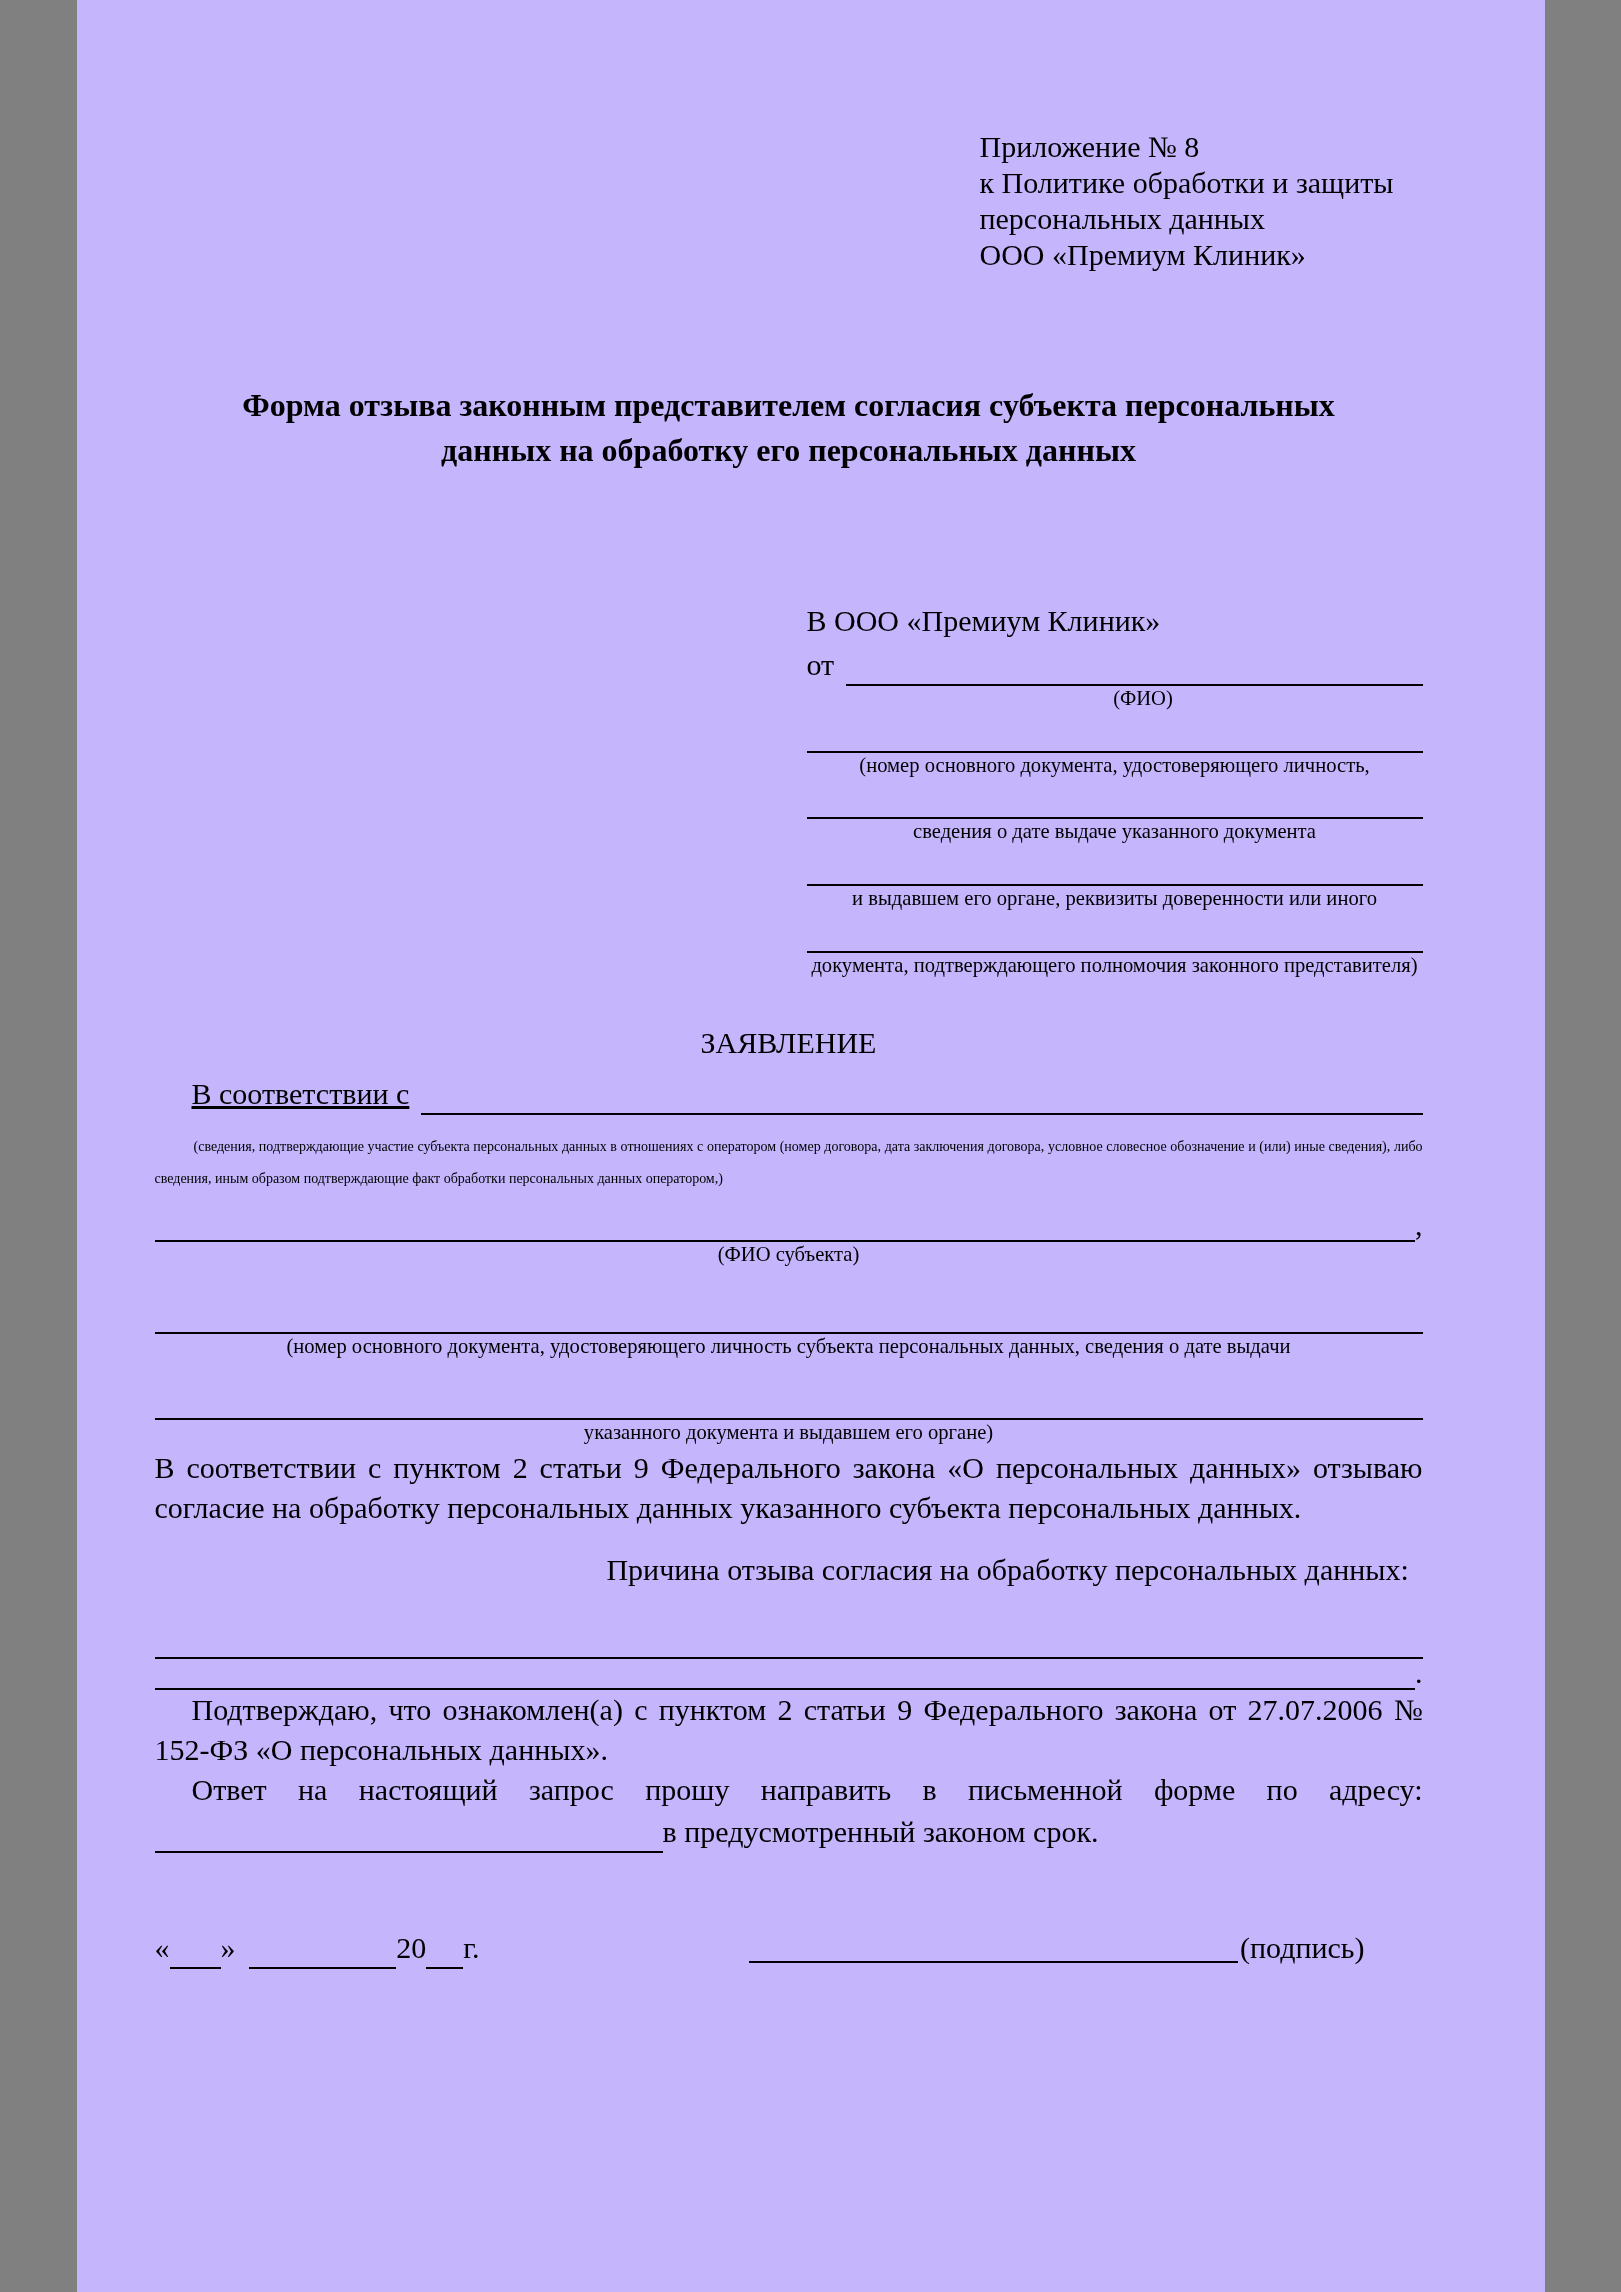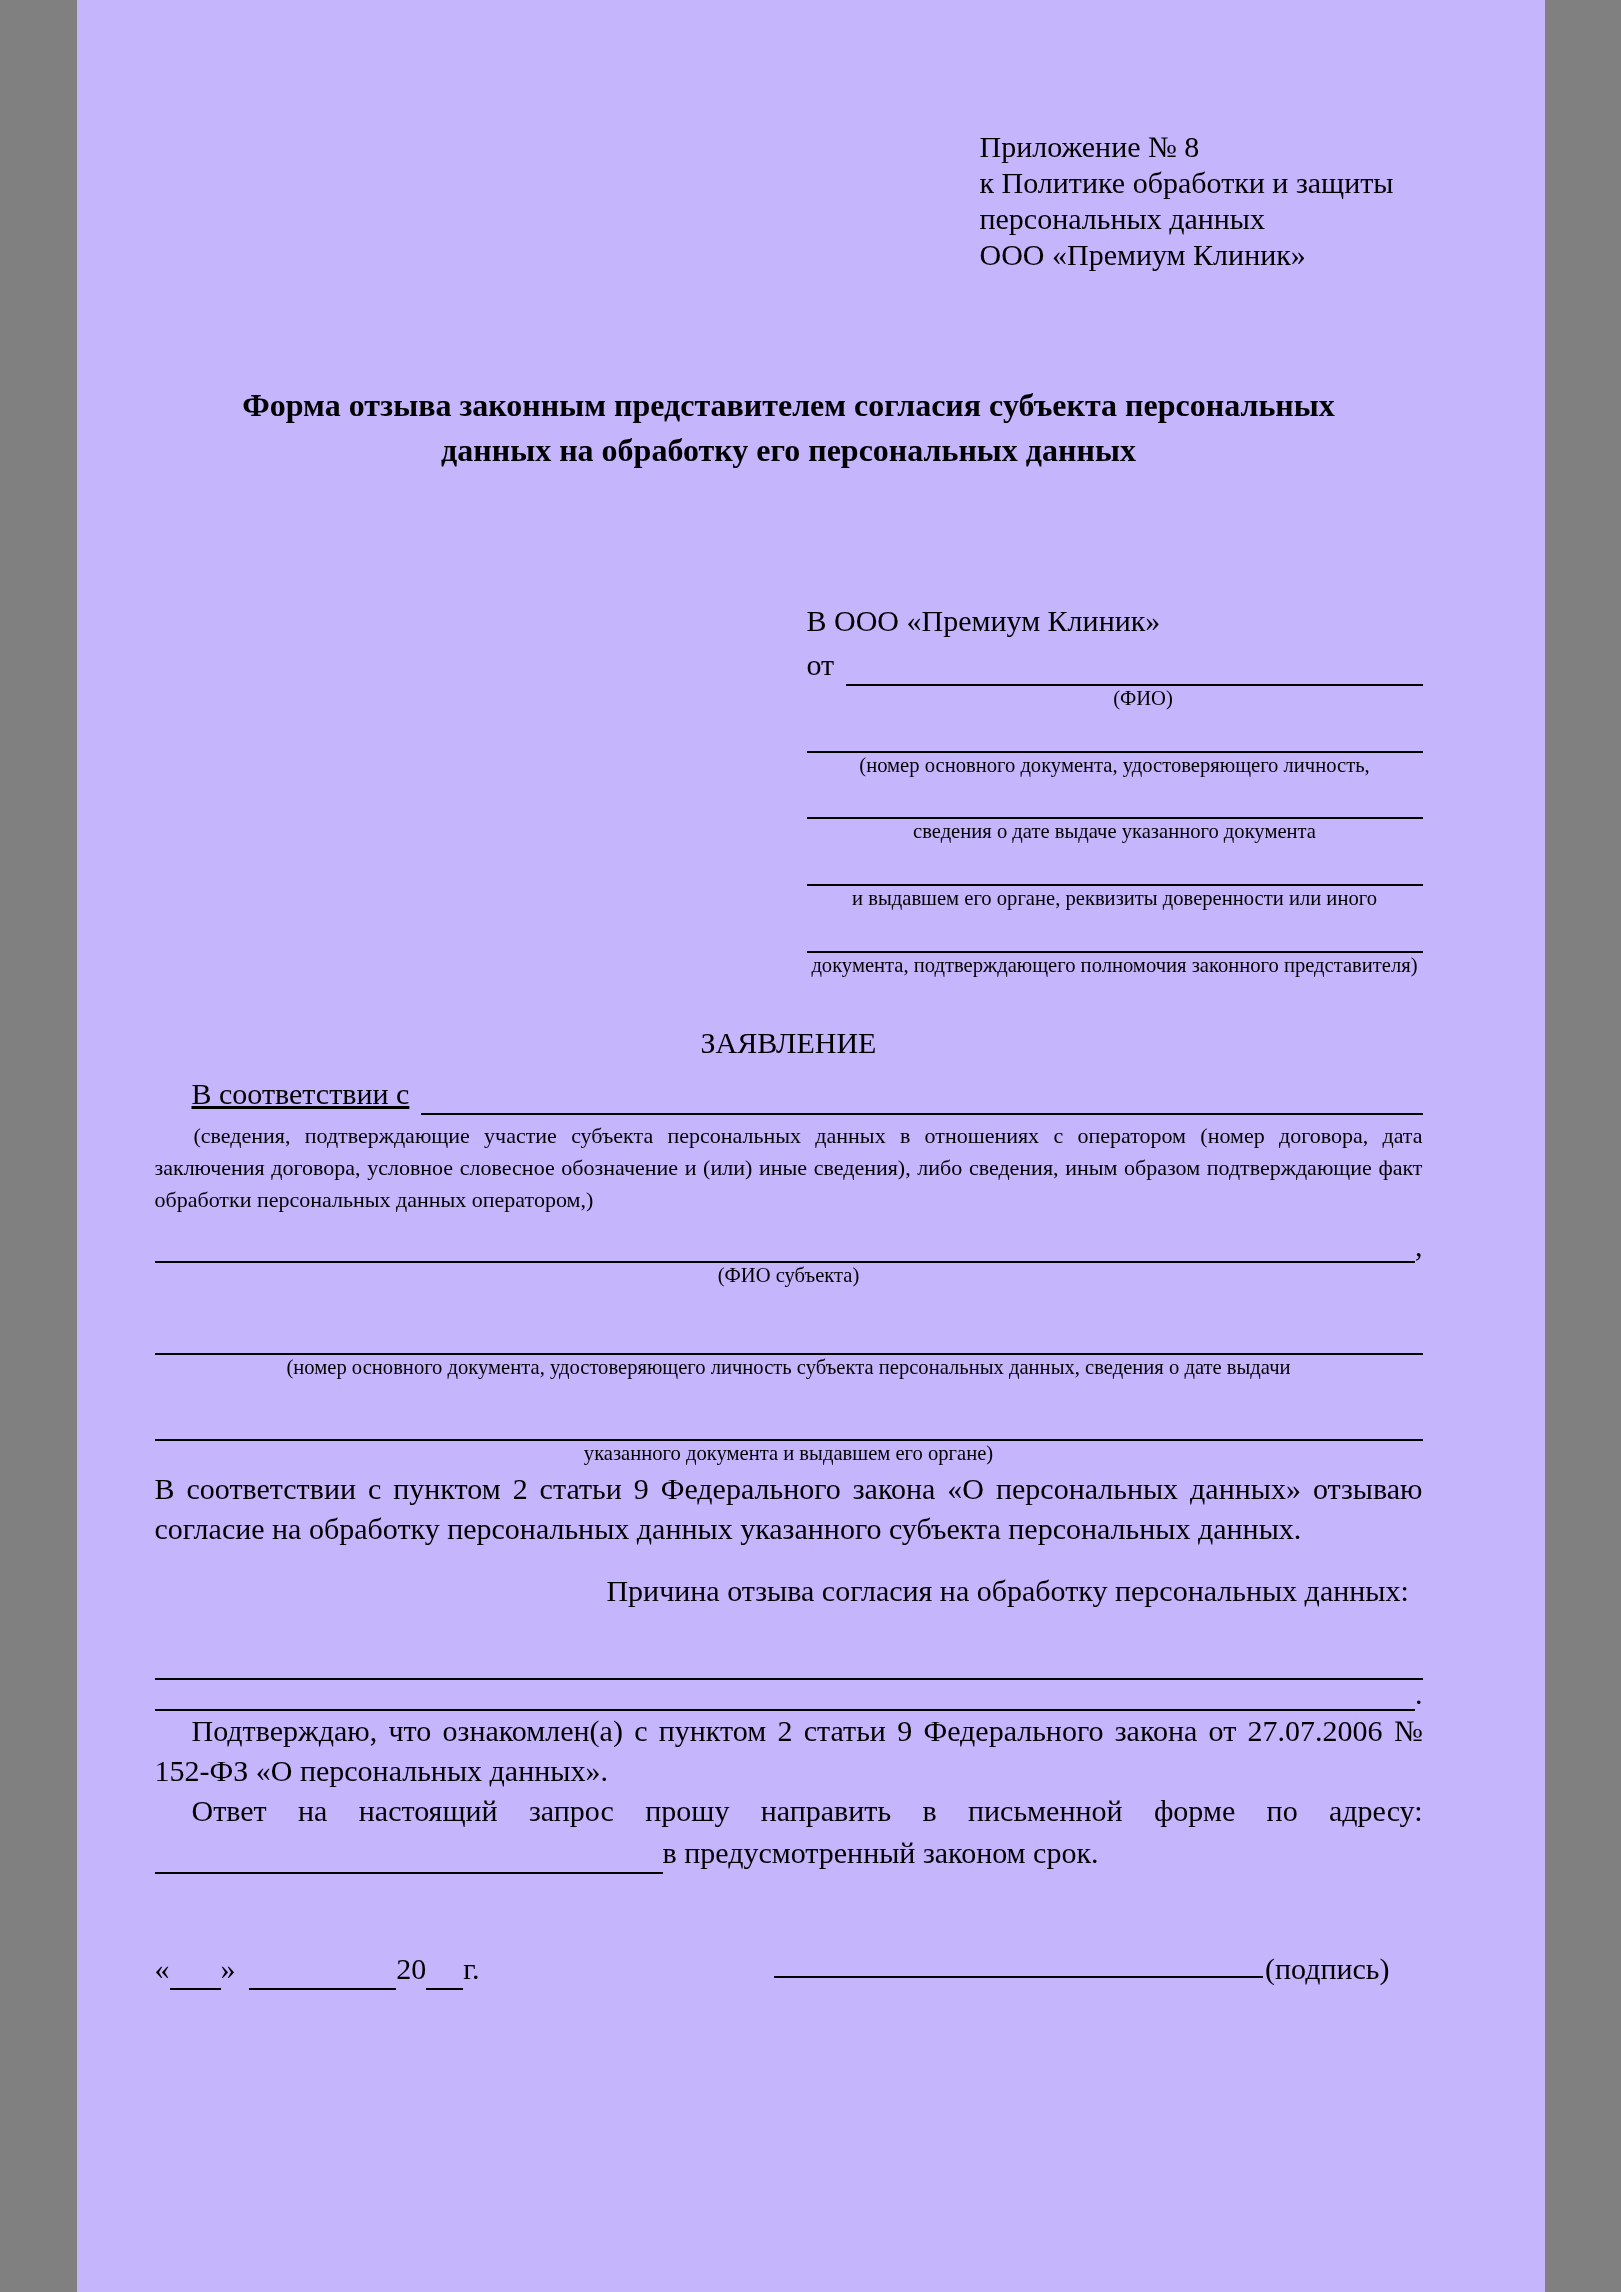--- a/index.html
+++ b/index.html
@@ -33,21 +33,21 @@
   .from-row .lbl { padding-right:11.8px; }
   .cap { font-size:20.6px; line-height:25.5px; text-align:center; }
   .cap-ind { padding-left:57px;text-align:center; }
   .sline { height:23.5px; border-bottom:2.9px solid #000; margin-top:15.7px; }
   .addr .cap { margin-bottom:0; }
   
   .zgl { margin-top:43px; text-align:center; line-height:43px; }
   .intro-row { line-height:43px; margin-top:7.8px;text-decoration:underline; }
   .intro-row .lbl { padding-left:37px; padding-right:11.8px; white-space:nowrap; }
   .note {
-    margin-top:5px; font-size:22px; line-height:32px;
+    margin-top:16px; font-size:14px; line-height:32px;
     text-align:justify; text-indent:39px;
   }
   .para { line-height:40px; text-align:justify; hyphens:none; }
   .mt2 { margin-top:2px; }
   .ind { text-indent:37px; }
   .subj-row { margin-top:9.8px; height:37px; }
   .tall-line { height:43px; border-bottom:2.9px solid #000; margin-top:0; }
   .gap22 { margin-top:21.6px; }
   .gap16 { margin-top:15.7px; }
   .reason-row { line-height:43px; margin-top:20px;flex-direction:column; }
@@ -59,21 +59,21 @@
   .reply-row .fillfix {
     flex:0 0 508px; border-bottom:2.9px solid #000; height:29px;
   }
   
   .footer { display:flex; justify-content:space-between; align-items:flex-end; margin-top:73px; }
   .date-group { white-space:nowrap; line-height:43px; }
   .ib { display:inline-block; border-bottom:2.9px solid #000; height:31px; vertical-align:bottom; }
   .b1 { width:51px; }
   .b2 { width:147px; margin-left:13.7px; }
   .b3 { width:37px; }
-  .sig-group { display:flex; align-items:flex-start; width:616px; margin-right:33px; line-height:43px; }
+  .sig-group { display:flex; align-items:center; width:616px; margin-right:58px; line-height:43px; }
   .sig-line { flex:1 1 auto; border-bottom:2.9px solid #000; height:29px; margin-right:2px; }
 </style>
 </head>
 <body>
 
 <div class="page">
 
   <div class="hdr">
     <div>Приложение № 8</div>
     <div>к Политике обработки и защиты</div>

